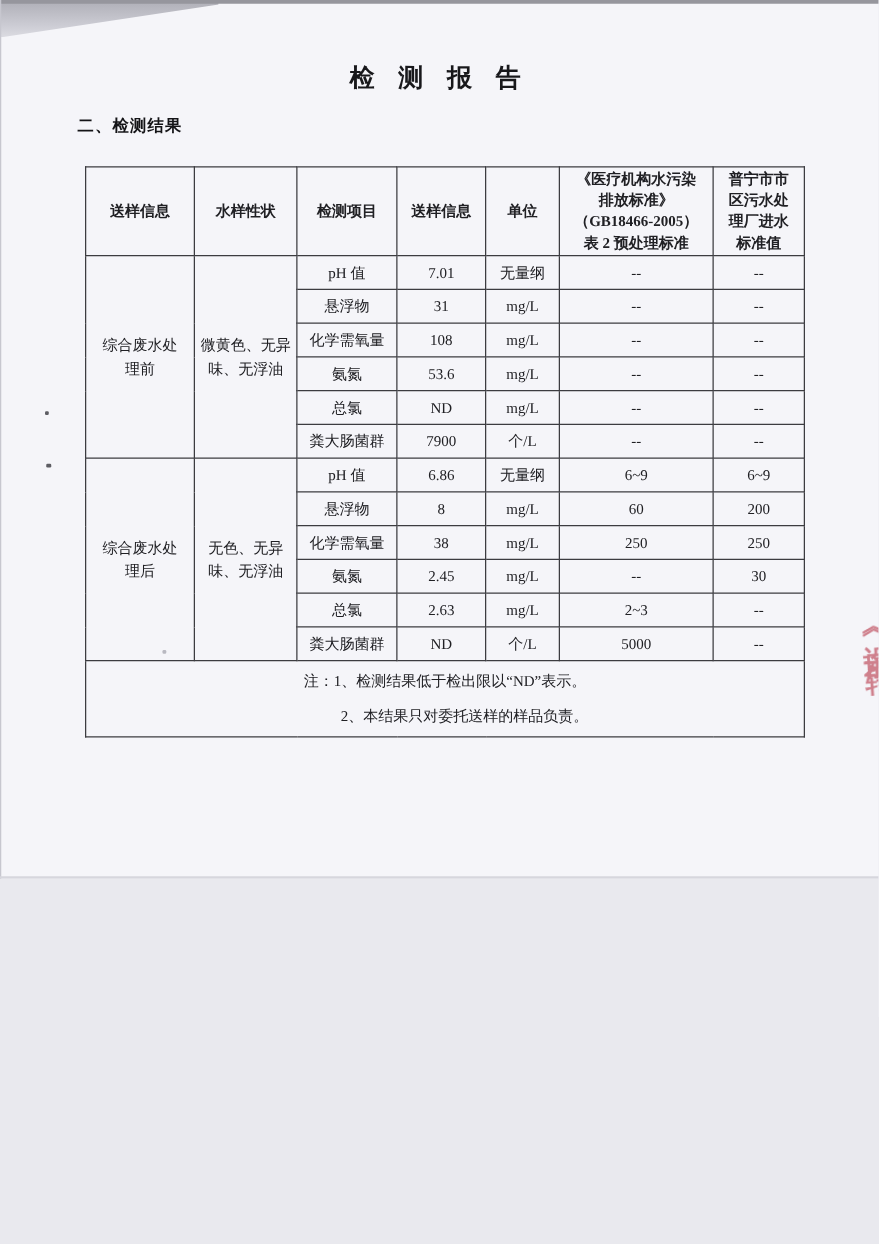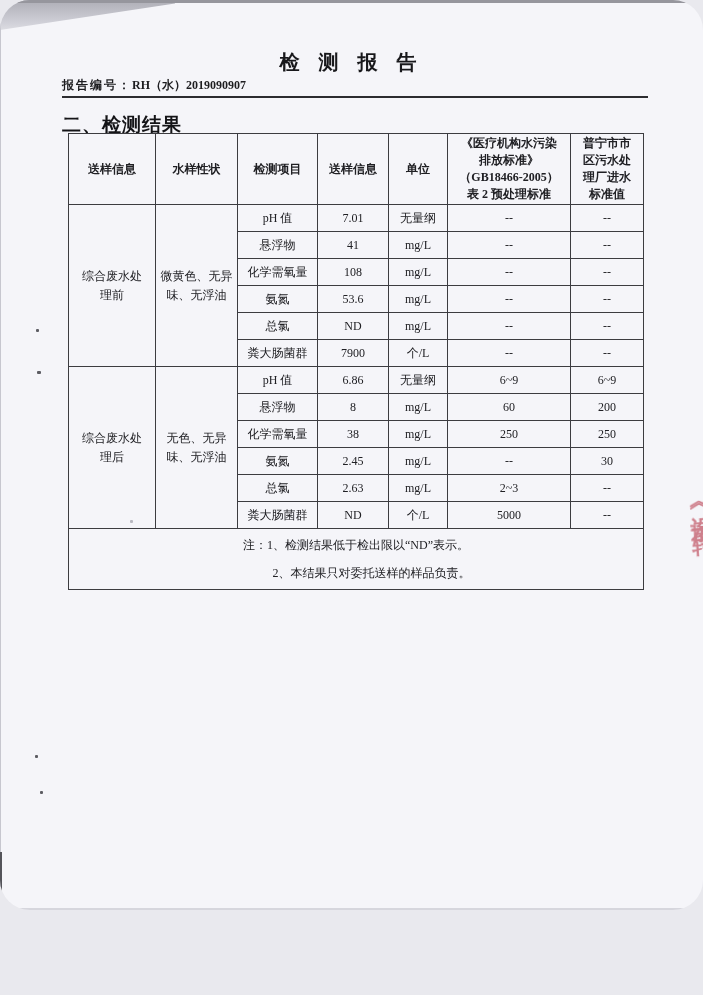--- a/index.html
+++ b/index.html
@@ -4,23 +4,22 @@
 <style>
   html,body{margin:0;padding:0;}
   body{
     width:703px;height:995px;
     background:#e9e9ee;
     font-family:"Liberation Serif","DejaVu Serif",serif;
     color:#1d1d20;
     -webkit-font-smoothing:antialiased;
   }
   .page{
-    position:relative;width:703px;height:910px;overflow:hidden;
+    position:relative;width:703px;height:703px;overflow:hidden;
     background:#f5f5f9;
-    border-radius:30px;
   }
   
   .scan-top-line{position:absolute;top:0;left:0;width:703px;height:3px;background:#96969d;}
   .scan-corner-wedge{
     position:absolute;top:0;left:0;width:175px;height:30px;
     background:linear-gradient(180deg,#aeaeb6 0%,#cdcdd5 70%,#dcdce2 100%);
     clip-path:polygon(0 0,100% 0,100% 12%,0 100%);
   }
   .scan-left-line{position:absolute;top:0;left:0;width:1px;height:995px;background:#c7c7cf;}
   .scan-left-dark{position:absolute;left:0;top:852;width:2px;height:143px;background:#54545a;}
@@ -38,22 +37,22 @@
     text-align:center;font-size:20px;font-weight:bold;
     letter-spacing:7px;color:#18181b;
   }
   .report-no-row{
     position:absolute;top:77px;left:62px;width:586px;height:19px;
     border-bottom:2px solid #2c2c30;
     font-size:12px;font-weight:bold;
   }
   .report-no-label{letter-spacing:2px;}
   .section-heading{
-    position:absolute;top:112px;left:62px;
-    font-size:19px;font-weight:bold;letter-spacing:1px;color:#141417;font-family:Liberation Mono, monospace;
+    position:absolute;top:92px;left:62px;
+    font-size:13px;font-weight:bold;letter-spacing:1px;color:#141417;font-family:Liberation Mono, monospace;
   }
   
   table.results{
     position:absolute;top:133px;left:68px;
     width:575px;border-collapse:collapse;table-layout:fixed;
     font-size:12px;color:#202024;
   }
   table.results th,table.results td{
     border:1px solid #3c3c40;
     text-align:center;vertical-align:middle;
@@ -100,23 +99,20 @@
   <div class="scan-left-line"></div>
   <div class="scan-left-dark"></div>
   <div class="scan-bottom-line"></div>
   <div class="speck s1"></div>
   <div class="speck s2"></div>
   <div class="speck s3"></div>
   <div class="speck s4"></div>
   <div class="speck s5"></div>
 
   <div class="doc-title">检 测 报 告</div>
-  <div class="report-no-row">
-    <span class="report-no-label">报告编号：</span><span>RH（水）2019090907</span>
-  </div>
   <div class="section-heading">二、检测结果</div>
 
   <table class="results">
     <colgroup>
       <col style="width:87px">
         <col style="width:82px">
         <col style="width:80px">
       <col style="width:71px">
         <col style="width:59px">
         <col style="width:123px">
@@ -145,21 +141,21 @@
       <td rowspan="6" class="wrap-cell">微黄色、无异
 味、无浮油</td>
       <td>pH 值</td>
       <td>7.01</td>
       <td>无量纲</td>
       <td>--</td>
       <td>--</td>
     </tr>
     <tr class="data-row">
       <td>悬浮物</td>
-      <td>41</td>
+      <td>31</td>
       <td>mg/L</td>
       <td>--</td>
       <td>--</td>
     </tr>
     <tr class="data-row">
       <td>化学需氧量</td>
       <td>108</td>
       <td>mg/L</td>
       <td>--</td>
       <td>--</td>

